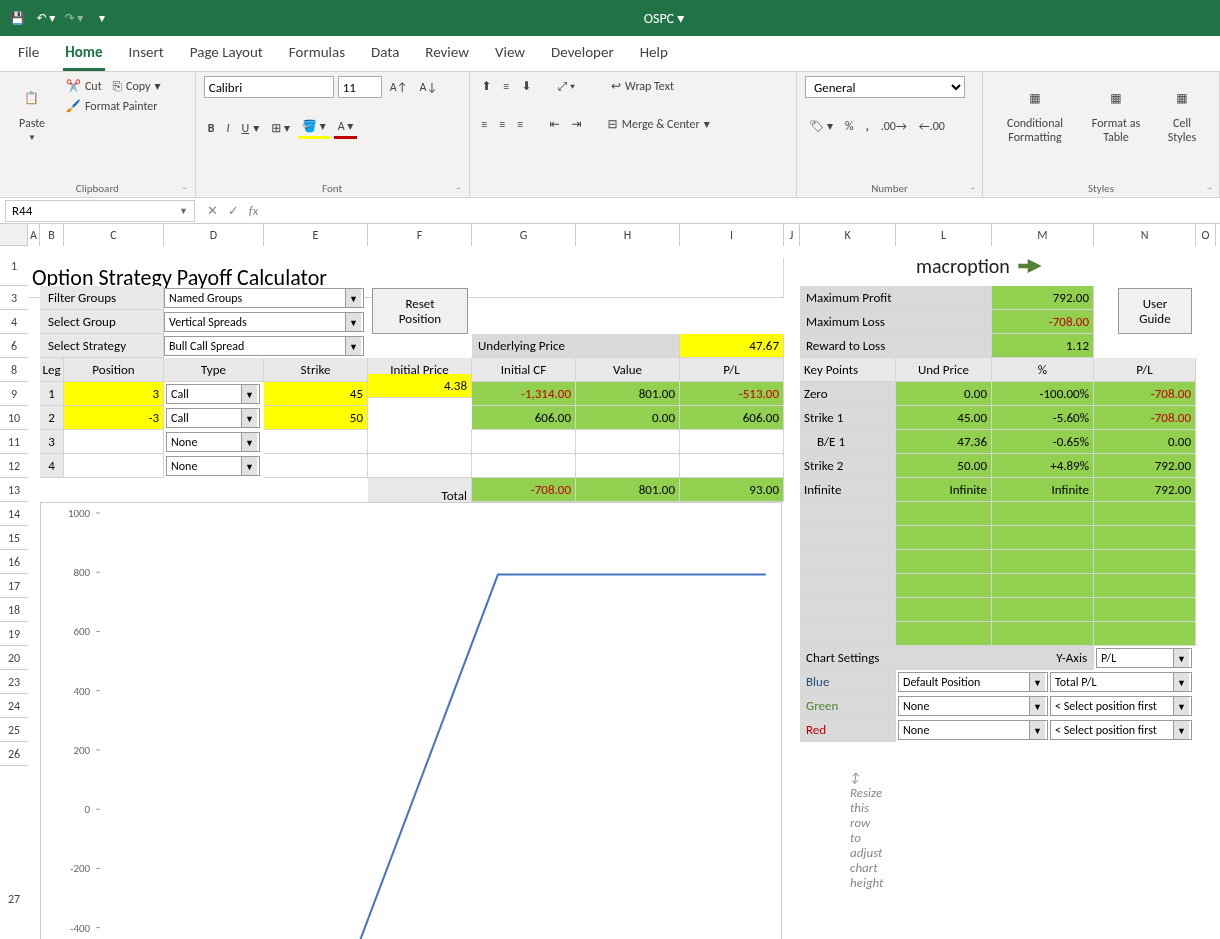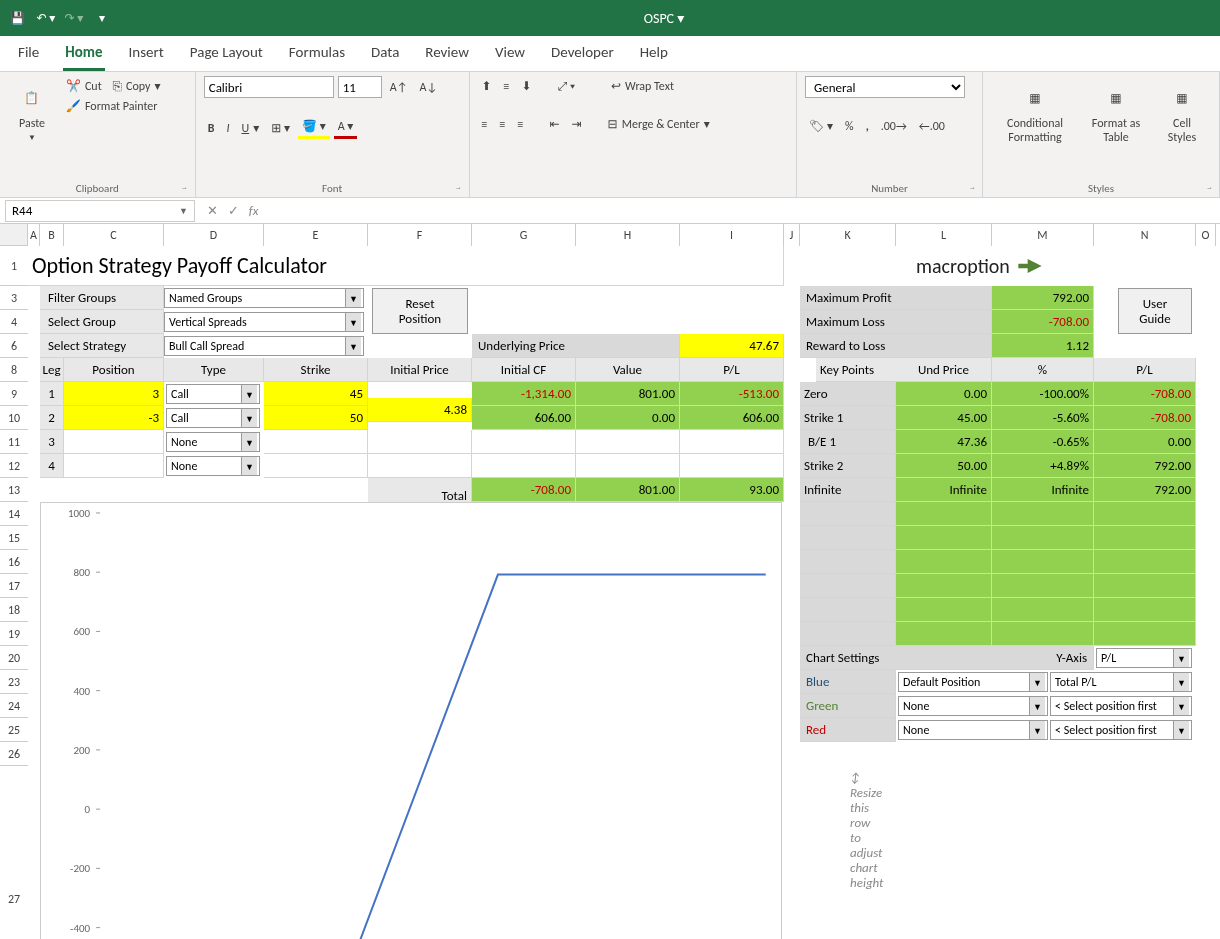--- a/index.html
+++ b/index.html
@@ -248,21 +248,21 @@
       <div class="row-h" style="height: 24px; width: 28px;">19</div>
       <div class="row-h" style="height: 24px; width: 28px;">20</div>
       <div class="row-h" style="height: 24px; width: 28px;">23</div>
       <div class="row-h" style="height: 24px; width: 28px;">24</div>
       <div class="row-h" style="height: 24px; width: 28px;">25</div>
       <div class="row-h" style="height: 24px; width: 28px;">26</div>
       <div class="row-h" style="height: 266px; width: 28px;">27</div>
     </div>
 
   <div class="sheet" id="cells">
-      <div class="cell title" style="left: 0px; top: 0px; width: 756px; height: 40px;">Option Strategy Payoff Calculator</div>
+      <div class="cell title" style="left: 0px; top: 12px; width: 756px; height: 40px;">Option Strategy Payoff Calculator</div>
       <div class="logo" style="left: 888px; top: 6px;">macroption <svg viewBox="0 0 24 24">
           <path fill="#548235" d="M2 12 L14 6 L14 10 L22 10 L22 14 L14 14 L14 18 Z" transform="rotate(180 12 12)"></path>
         </svg></div>
       <div class="cell hdr" style="left: 12px; top: 40px; width: 124px; height: 24px; padding-left: 8px;">Filter Groups</div>
       <div class="cell hdr" style="left: 12px; top: 64px; width: 124px; height: 24px; padding-left: 8px;">Select Group</div>
       <div class="cell hdr" style="left: 12px; top: 88px; width: 124px; height: 24px; padding-left: 8px;">Select Strategy</div>
       <div class="sel-dd" style="left: 136px; top: 42px; width: 200px;">
         <span>Named Groups</span>
         <span class="arr">▼</span>
       </div>
@@ -294,21 +294,21 @@
       <div class="cell hdr c" style="left: 444px; top: 112px; width: 104px; height: 24px;">Initial CF</div>
       <div class="cell hdr c" style="left: 548px; top: 112px; width: 104px; height: 24px;">Value</div>
       <div class="cell hdr c" style="left: 652px; top: 112px; width: 104px; height: 24px;">P/L</div>
       <div class="cell hdr c" style="left: 12px; top: 136px; width: 24px; height: 24px;">1</div>
       <div class="cell yel r" style="left: 36px; top: 136px; width: 100px; height: 24px;">3</div>
       <div class="sel-dd" style="left: 138px; top: 138px; width: 94px;">
         <span>Call</span>
         <span class="arr">▼</span>
       </div>
       <div class="cell yel r" style="left: 236px; top: 136px; width: 104px; height: 24px;">45</div>
-      <div class="cell yel r" style="left: 340px; top: 152px; width: 104px; height: 24px;">4.38</div>
+      <div class="cell yel r" style="left: 340px; top: 128px; width: 104px; height: 24px;">4.38</div>
       <div class="cell grn r red-t" style="left: 444px; top: 136px; width: 104px; height: 24px;">-1,314.00</div>
       <div class="cell grn r" style="left: 548px; top: 136px; width: 104px; height: 24px;">801.00</div>
       <div class="cell grn r red-t" style="left: 652px; top: 136px; width: 104px; height: 24px;">-513.00</div>
       <div class="cell hdr c" style="left: 12px; top: 160px; width: 24px; height: 24px;">2</div>
       <div class="cell yel r" style="left: 36px; top: 160px; width: 100px; height: 24px;">-3</div>
       <div class="sel-dd" style="left: 138px; top: 162px; width: 94px;">
         <span>Call</span>
         <span class="arr">▼</span>
       </div>
       <div class="cell yel r" style="left: 236px; top: 160px; width: 104px; height: 24px;">50</div>
@@ -335,33 +335,33 @@
       </div>
       <div class="cell r" style="left: 236px; top: 208px; width: 104px; height: 24px;"></div>
       <div class="cell r" style="left: 340px; top: 208px; width: 104px; height: 24px;"></div>
       <div class="cell " style="left: 444px; top: 208px; width: 104px; height: 24px;"></div>
       <div class="cell " style="left: 548px; top: 208px; width: 104px; height: 24px;"></div>
       <div class="cell " style="left: 652px; top: 208px; width: 104px; height: 24px;"></div>
       <div class="cell hdr r" style="left: 340px; top: 232px; width: 104px; height: 36px;">Total</div>
       <div class="cell grn r red-t" style="left: 444px; top: 232px; width: 104px; height: 24px;">-708.00</div>
       <div class="cell grn r" style="left: 548px; top: 232px; width: 104px; height: 24px;">801.00</div>
       <div class="cell grn r" style="left: 652px; top: 232px; width: 104px; height: 24px;">93.00</div>
-      <div class="cell hdr" style="left: 788px; top: 112px; width: 96px; height: 24px; padding-left: 4px;">Key Points</div>
+      <div class="cell hdr" style="left: 772px; top: 112px; width: 96px; height: 24px; padding-left: 4px;">Key Points</div>
       <div class="cell hdr c" style="left: 868px; top: 112px; width: 96px; height: 24px;">Und Price</div>
       <div class="cell hdr c" style="left: 964px; top: 112px; width: 102px; height: 24px;">%</div>
       <div class="cell hdr c" style="left: 1066px; top: 112px; width: 102px; height: 24px;">P/L</div>
       <div class="cell ghdr" style="left: 772px; top: 136px; width: 96px; height: 24px; padding-left: 4px;">Zero</div>
       <div class="cell grn r" style="left: 868px; top: 136px; width: 96px; height: 24px;">0.00</div>
       <div class="cell grn r" style="left: 964px; top: 136px; width: 102px; height: 24px;">-100.00%</div>
       <div class="cell grn r red-t" style="left: 1066px; top: 136px; width: 102px; height: 24px;">-708.00</div>
       <div class="cell ghdr" style="left: 772px; top: 160px; width: 96px; height: 24px; padding-left: 4px;">Strike 1</div>
       <div class="cell grn r" style="left: 868px; top: 160px; width: 96px; height: 24px;">45.00</div>
       <div class="cell grn r" style="left: 964px; top: 160px; width: 102px; height: 24px;">-5.60%</div>
       <div class="cell grn r red-t" style="left: 1066px; top: 160px; width: 102px; height: 24px;">-708.00</div>
-      <div class="cell ghdr" style="left: 772px; top: 184px; width: 96px; height: 24px; padding-left: 8px;">B/E 1</div>
+      <div class="cell ghdr" style="left: 772px; top: 184px; width: 96px; height: 24px; padding-left: 17px;">B/E 1</div>
       <div class="cell grn r" style="left: 868px; top: 184px; width: 96px; height: 24px;">47.36</div>
       <div class="cell grn r" style="left: 964px; top: 184px; width: 102px; height: 24px;">-0.65%</div>
       <div class="cell grn r" style="left: 1066px; top: 184px; width: 102px; height: 24px;">0.00</div>
       <div class="cell ghdr" style="left: 772px; top: 208px; width: 96px; height: 24px; padding-left: 4px;">Strike 2</div>
       <div class="cell grn r" style="left: 868px; top: 208px; width: 96px; height: 24px;">50.00</div>
       <div class="cell grn r" style="left: 964px; top: 208px; width: 102px; height: 24px;">+4.89%</div>
       <div class="cell grn r" style="left: 1066px; top: 208px; width: 102px; height: 24px;">792.00</div>
       <div class="cell ghdr" style="left: 772px; top: 232px; width: 96px; height: 24px; padding-left: 4px;">Infinite</div>
       <div class="cell grn r" style="left: 868px; top: 232px; width: 96px; height: 24px;">Infinite</div>
       <div class="cell grn r" style="left: 964px; top: 232px; width: 102px; height: 24px;">Infinite</div>

